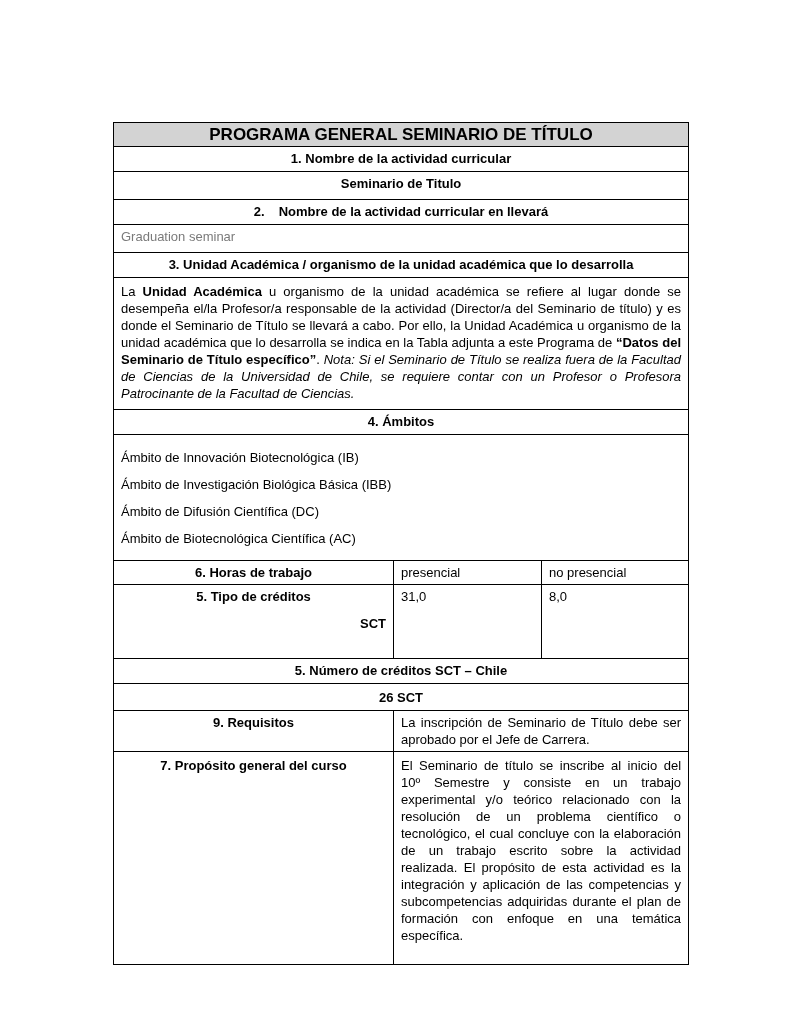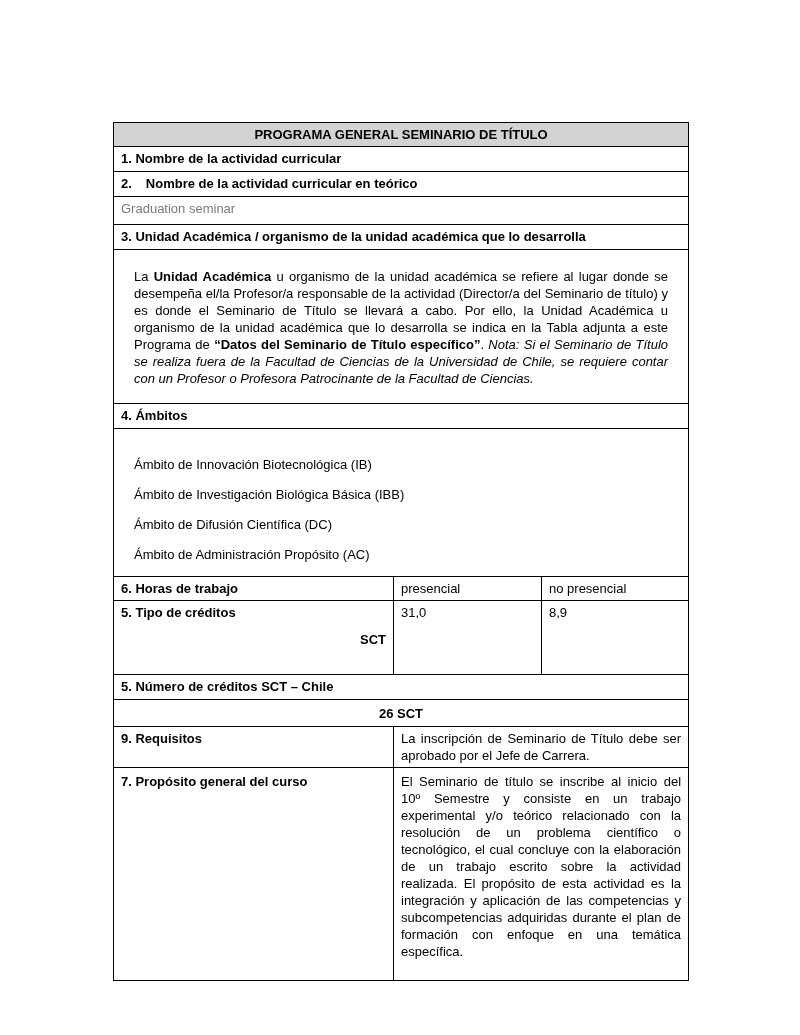--- a/index.html
+++ b/index.html
@@ -26,66 +26,69 @@
   table.doc td {
     border: 1px solid #000000;
     padding: 3px 7px;
     vertical-align: top;
     line-height: 17px;
   }
   .th-header {
     background: var(--header_bg, #d3d3d3);
     text-align: center;
     font-weight: bold;
-    font-size: 13px;
+    font-size: 17px;
   }
-  .bold   { font-weight: bold; }
+  .bold   { font-weight: bold; text-align: center; }
   .italic { }
   .muted  { color: var(--muted_text, #7a7a7a); }
   .center { text-align: center; }
   .just   { text-align: justify; }
   .tab-gap { margin-left: 14px; }
   .indent2 { padding-left: 26px; }
 
   tr.r-title td   { height: 25px; }
   tr.r-value td   { height: 28px; }
   tr.r-s3body td  { height: 132px; padding-top: 5px; }
   tr.r-ambitos td { height: 100px; padding-top: 14px; }
   tr.r-ambitos p  { margin-bottom: 10px; }
   tr.r-horas td   { height: 23px; }
   tr.r-tipo td    { height: 74px; margin-top: 36px; }
   tr.r-num-val td { height: 27px; padding-top: 5px; }
   tr.r-req td     { height: 40px; }
   tr.r-prop td    { height: 213px; padding-top: 5px; }
   .sct-sub { text-align: right; margin-top: 10px; }
-  p { margin: 13px; }
+  p { margin: 0; }
 </style>
 </head>
 <body>
 
 <div class="page">
   <table class="doc">
     <colgroup>
       <col style="width:280px">
       <col style="width:148px">
       <col style="width:147px">
     </colgroup>
     <tbody>
 
       <tr>
         <td colspan="3" class="th-header">PROGRAMA GENERAL SEMINARIO DE TÍTULO</td>
       </tr>
 
       <tr class="r-title">
         <td colspan="3" class="bold">1. Nombre de la actividad curricular</td>
       </tr>
+      <tr class="r-value">
+        <td colspan="3" class="bold">Seminario de Titulo</td>
+      </tr>
 
       <tr class="r-title">
         <td colspan="3" class="bold indent2">
-          <span>2.</span><span class="tab-gap">Nombre de la actividad curricular en teórico</span>
+          <span>2.</span><span class="tab-gap">Nombre de la actividad curricular en llevará</span>
         </td>
       </tr>
       <tr class="r-value">
         <td colspan="3" class="italic muted">Graduation seminar</td>
       </tr>
 
       <tr class="r-title">
         <td colspan="3" class="bold">3. Unidad Académica / organismo de la unidad académica que lo desarrolla</td>
       </tr>
       <tr class="r-s3body">
@@ -95,37 +98,37 @@
       </tr>
 
       <tr class="r-title">
         <td colspan="3" class="bold">4. Ámbitos</td>
       </tr>
       <tr class="r-ambitos">
         <td colspan="3">
           <p>Ámbito de Innovación Biotecnológica (IB)</p>
           <p>Ámbito de Investigación Biológica Básica (IBB)</p>
           <p>Ámbito de Difusión Científica (DC)</p>
-          <p>Ámbito de Administración Propósito (AC)</p>
+          <p>Ámbito de Biotecnológica Científica (AC)</p>
         </td>
       </tr>
 
       <tr class="r-horas">
         <td class="bold">6. Horas de trabajo</td>
         <td>presencial</td>
         <td>no presencial</td>
       </tr>
 
       <tr class="r-tipo">
         <td>
           <div class="bold">5. Tipo de créditos</div>
           <div class="bold sct-sub">SCT</div>
         </td>
         <td>31,0</td>
-        <td>8,9</td>
+        <td>8,0</td>
       </tr>
 
       <tr class="r-title">
         <td colspan="3" class="bold">5. Número de créditos SCT – Chile</td>
       </tr>
       <tr class="r-num-val">
         <td colspan="3" class="bold center">26 SCT</td>
       </tr>
 
       <tr class="r-req">

